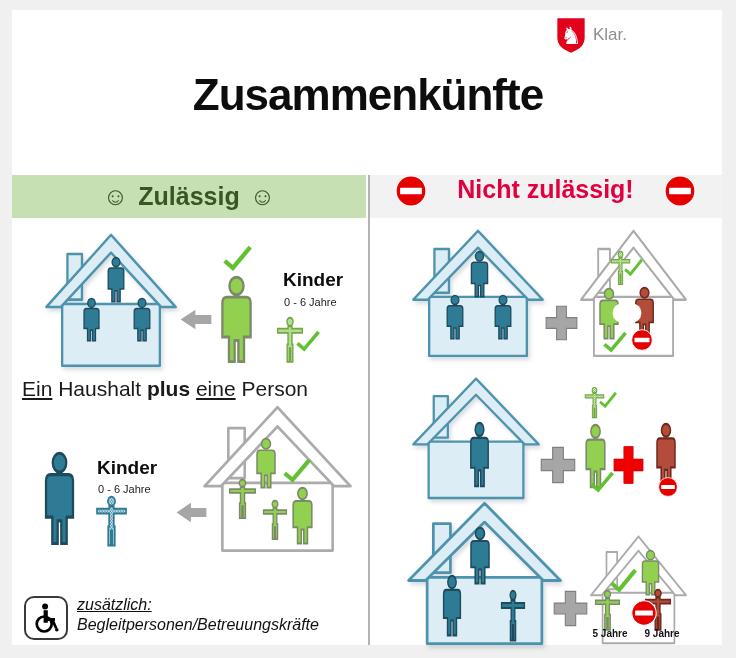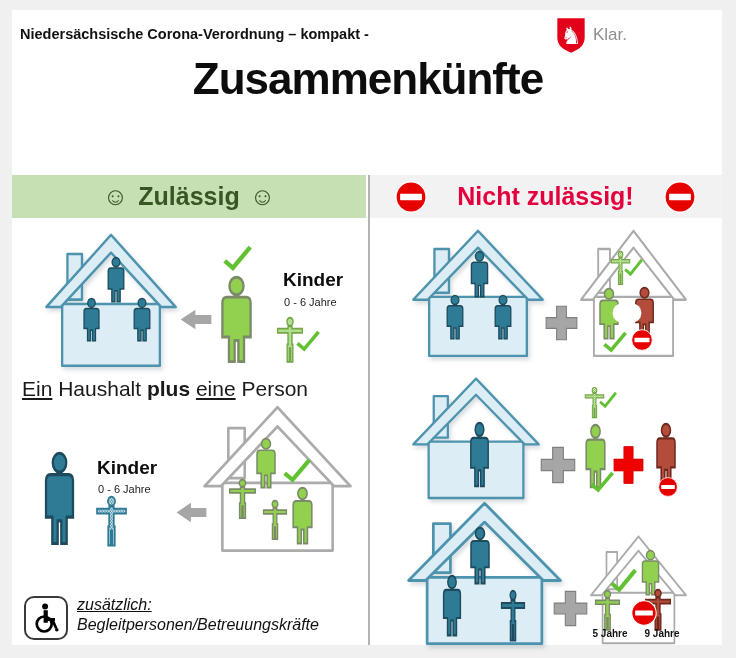--- a/index.html
+++ b/index.html
@@ -6,32 +6,32 @@
   .page{position:relative;width:736px;height:658px;background:#f0f0f0;overflow:hidden;
         font-family:"Liberation Sans",sans-serif;color:#1a1a1a;}
   .canvas{position:absolute;left:12px;top:10px;width:710px;height:635px;background:#ffffff;}
   .fig{position:absolute;overflow:visible;}
 
   .doc-title{position:absolute;left:20px;top:26px;font-size:14.5px;font-weight:700;color:#111;}
   .brand{position:absolute;left:556px;top:15px;height:40px;display:flex;align-items:center;gap:7px;}
   .brand-name{font-size:17px;font-weight:700;color:#111;}
   .brand-claim{font-size:17px;color:#8f8f8f;}
 
-  .title{position:absolute;left:0;top:54px;width:736px;text-align:center;
+  .title{position:absolute;left:0;top:70px;width:736px;text-align:center;
          font-size:44px;font-weight:700;letter-spacing:-1px;color:#0d0d0d;}
   .subtitle{position:absolute;left:0;top:133px;width:736px;text-align:center;
             font-size:19px;font-weight:700;color:#0d0d0d;}
   .subtitle .u{text-decoration:underline;}
 
   .band-left{position:absolute;left:12px;top:175px;width:354px;height:43px;background:#c6e0b4;
              display:flex;align-items:center;justify-content:center;gap:10px;
              color:#375623;font-size:25px;font-weight:700;}
   .band-left .smiley{font-size:25px;line-height:1;}
   .band-right{position:absolute;left:369px;top:175px;width:353px;height:43px;background:#f2f2f2;
-              display:flex;align-items:center;justify-content:space-between;padding:0 26px;box-sizing:border-box;}
+              display:flex;justify-content:space-between;padding:0 26px;box-sizing:border-box;}
   .band-right .lbl{color:#e3003e;font-size:25px;font-weight:700;}
   .divider{position:absolute;left:368px;top:175px;width:2px;height:470px;background:#b3b3b3;}
 
   .caption{position:absolute;font-size:21px;color:#1a1a1a;white-space:nowrap;}
   .caption .u{text-decoration:underline;}
   .caption .b{font-weight:700;}
 
   .kinder-t{position:absolute;font-size:19px;font-weight:700;color:#0d0d0d;white-space:nowrap;}
   .kinder-a{position:absolute;font-size:11px;color:#222;white-space:nowrap;}
 
@@ -108,21 +108,20 @@
       </g>
       <g id="sym-shield">
         <path d="M4,4 H86 V62 Q86,92 45,106 Q4,92 4,62 Z" fill="#e2001a"></path>
         <text x="45" y="80" font-size="72" text-anchor="middle" fill="#ffffff" font-family="DejaVu Sans">♞</text>
       </g>
     </defs>
   </svg>
 
   <div class="canvas"></div>
 
-  <div class="doc-title">Niedersächsische Corona-Verordnung – kompakt -</div>
   <div class="brand">
     <svg class="fig" style="position:static" width="30" height="37" viewBox="0 0 90 110" preserveAspectRatio="none">
         <use href="#sym-shield"></use>
       </svg>
     <span class="brand-claim">Klar.</span>
   </div>
 
   <div class="title">Zusammenkünfte</div>
 
   <div class="band-left">

